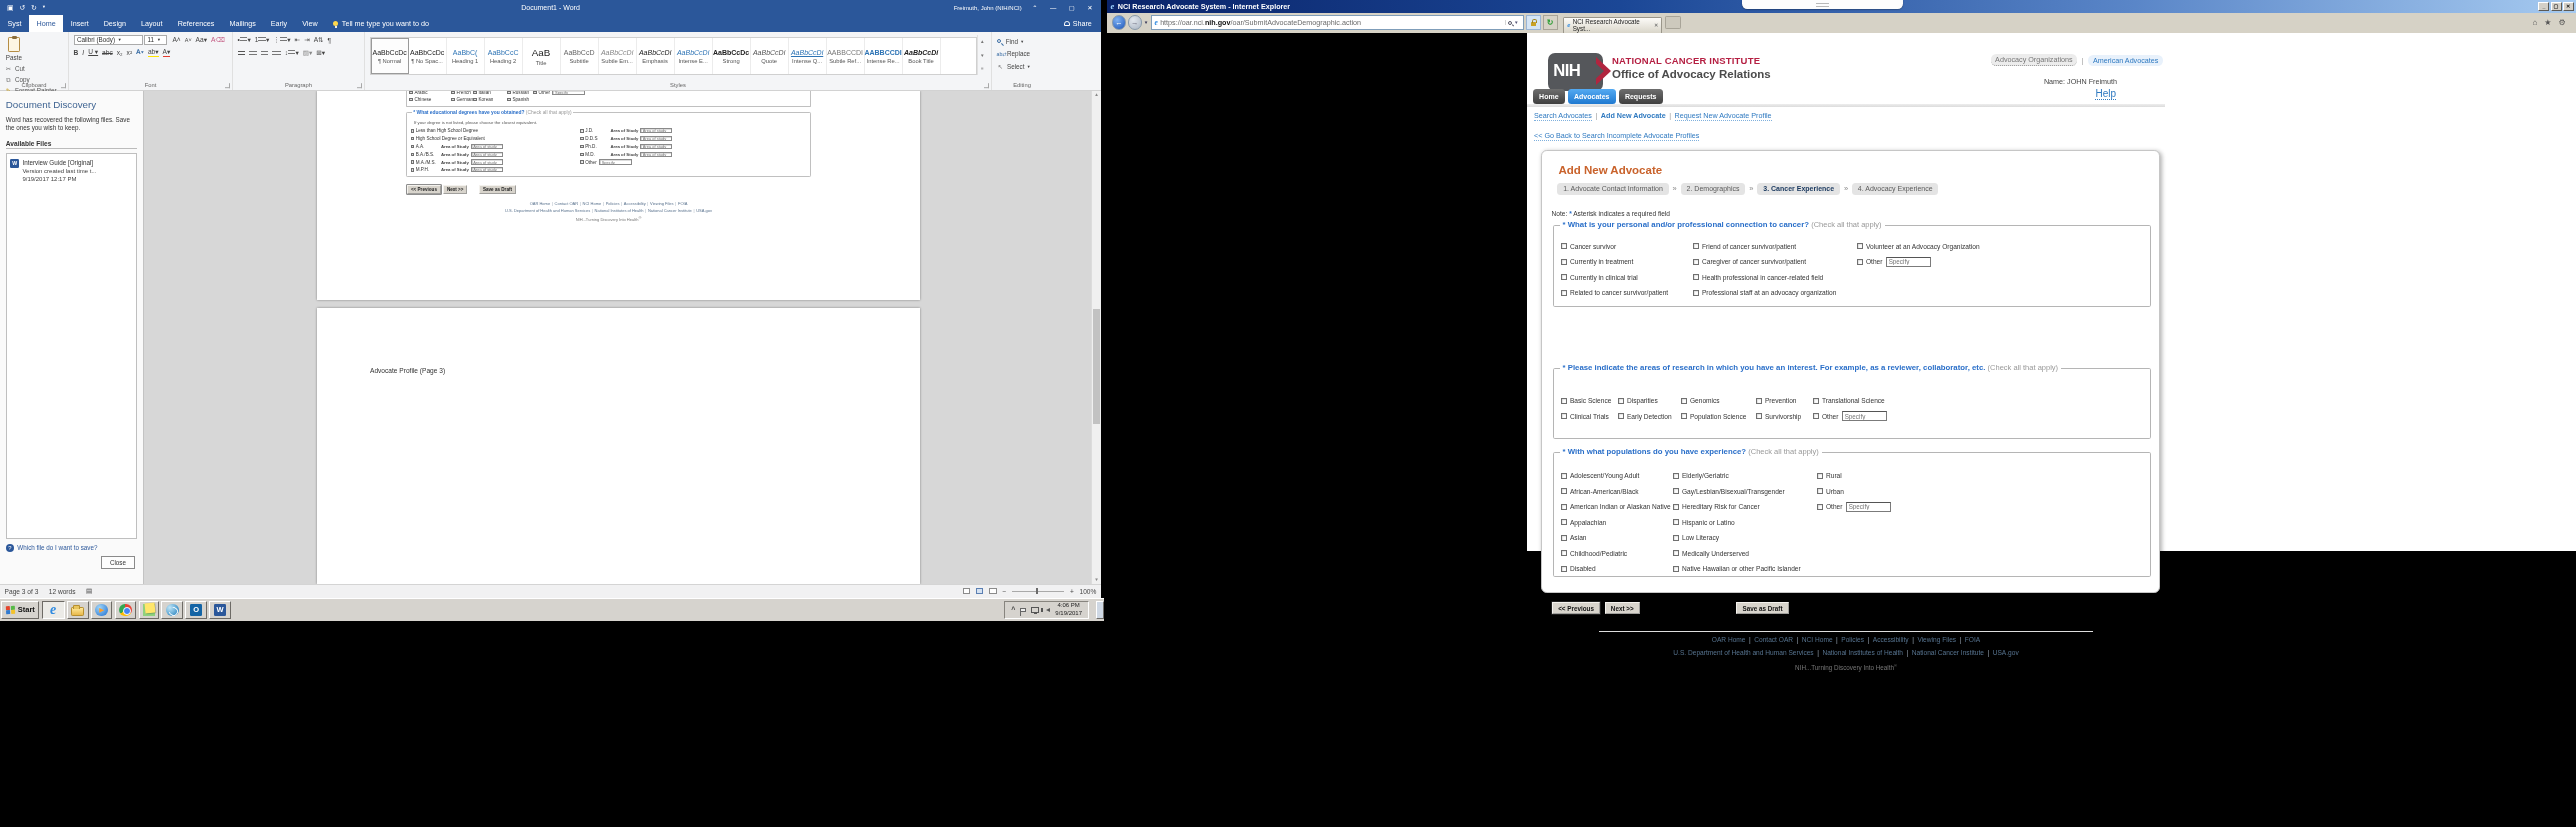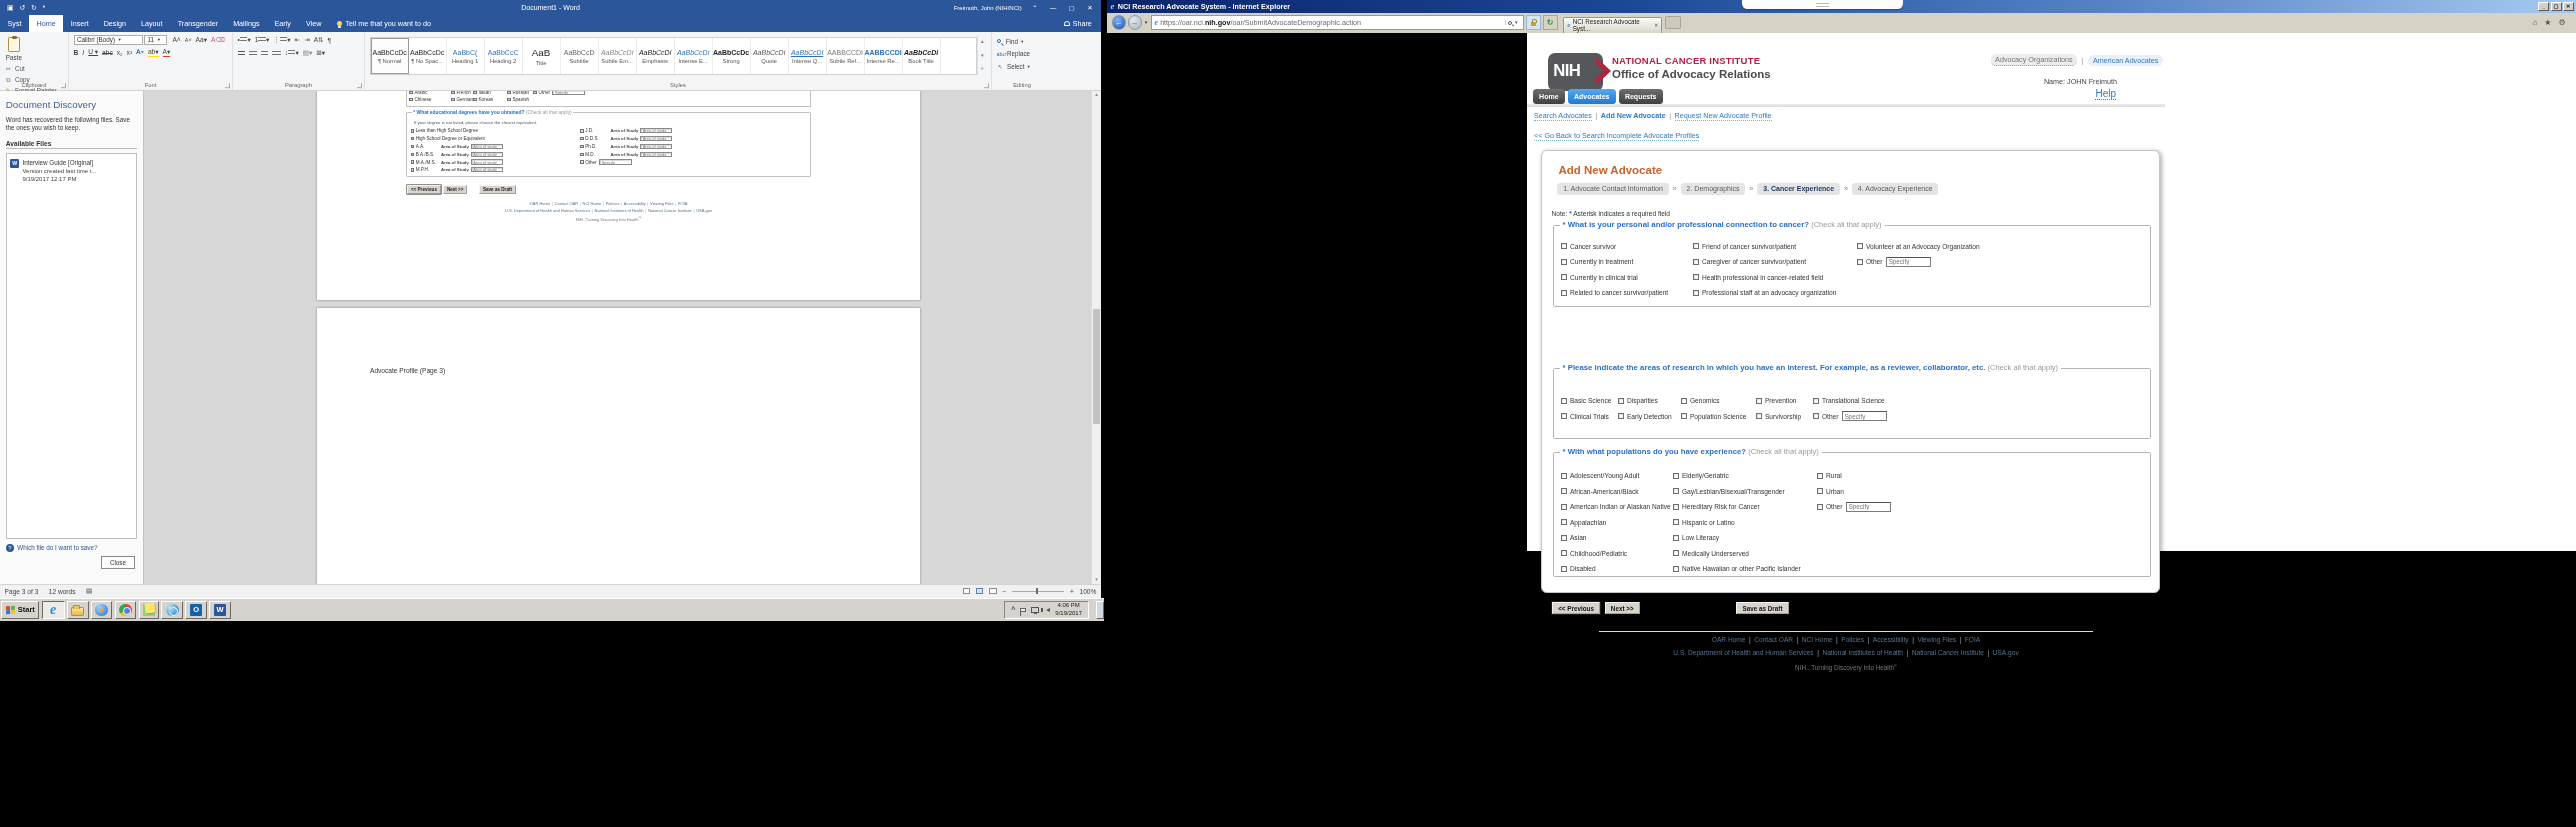--- a/index.html
+++ b/index.html
@@ -234,27 +234,27 @@
         <span class="w-btn">▢</span>
         <span class="w-btn">✕</span>
       </span>
     </div>
     <div class="w-tabs">
       <span class="w-tab">Syst</span>
       <span class="w-tab active">Home</span>
       <span class="w-tab">Insert</span>
       <span class="w-tab">Design</span>
       <span class="w-tab">Layout</span>
-      <span class="w-tab">Transgender</span>
+      <span class="w-tab">References</span>
       <span class="w-tab">Mailings</span>
       <span class="w-tab">Early</span>
       <span class="w-tab">View</span>
       <span class="tellme">
           <span class="bulb"></span>
-          <span>Tell me that you want to do</span>
+          <span>Tell me type you want to do</span>
         </span>
       <span class="w-share">
           <span class="shareic"></span>
           <span>Share</span>
         </span>
     </div>
     <div class="w-ribbon">
       <div class="grp" style="width:69px">
         <span class="paste-big">
             <span class="clipic"></span>

